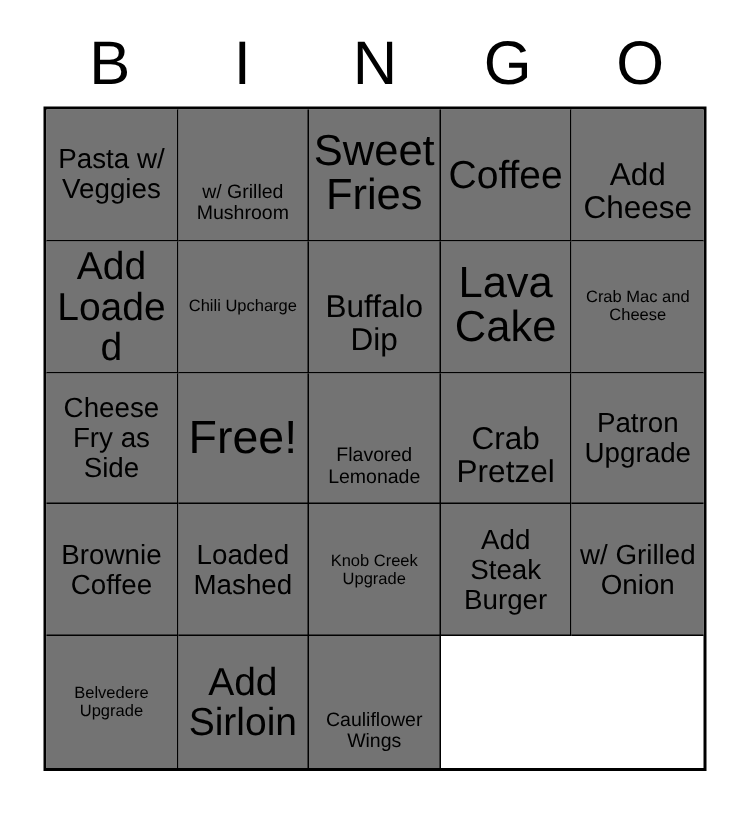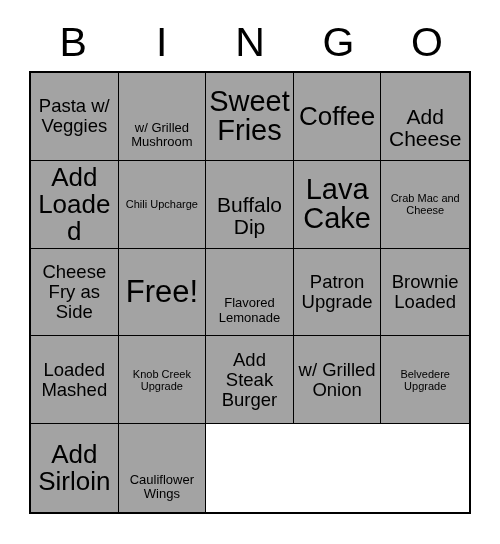--- a/index.html
+++ b/index.html
@@ -60,21 +60,21 @@
 
   .cell {
     box-sizing: border-box;
     border-right: 1px solid #000000;
     border-bottom: 1px solid #000000;
     display: flex;
     align-items: center;
     justify-content: center;
     text-align: center;
     padding: 1px 2px;
-    background: #a3a3a3;
+    background: #737373;
     overflow: hidden;
   }
   
   .cell:nth-child(5n) { border-right: none; }
   .cell:nth-child(n+21) { border-bottom: none; }
 
   .cell-text {
     display: block;
     width: 100%;
     line-height: 1.02;
@@ -141,26 +141,29 @@
 
     <div class="cell">
         <span class="cell-text sz-m">Cheese Fry as Side</span>
       </div>
     <div class="cell">
         <span class="cell-text sz-free">Free!</span>
       </div>
     <div class="cell">
         <span class="cell-text sz-xs">Flavored Lemonade</span>
       </div>
+    <div class="cell">
+        <span class="cell-text sz-l">Crab Pretzel</span>
+      </div>
 
     <div class="cell">
         <span class="cell-text sz-m">Patron Upgrade</span>
       </div>
     <div class="cell">
-        <span class="cell-text sz-m">Brownie Loaded</span>
+        <span class="cell-text sz-m">Brownie Coffee</span>
       </div>
     <div class="cell">
         <span class="cell-text sz-m">Loaded Mashed</span>
       </div>
     <div class="cell">
         <span class="cell-text sz-s">Knob Creek Upgrade</span>
       </div>
 
     <div class="cell">
         <span class="cell-text sz-m">Add Steak Burger</span>

